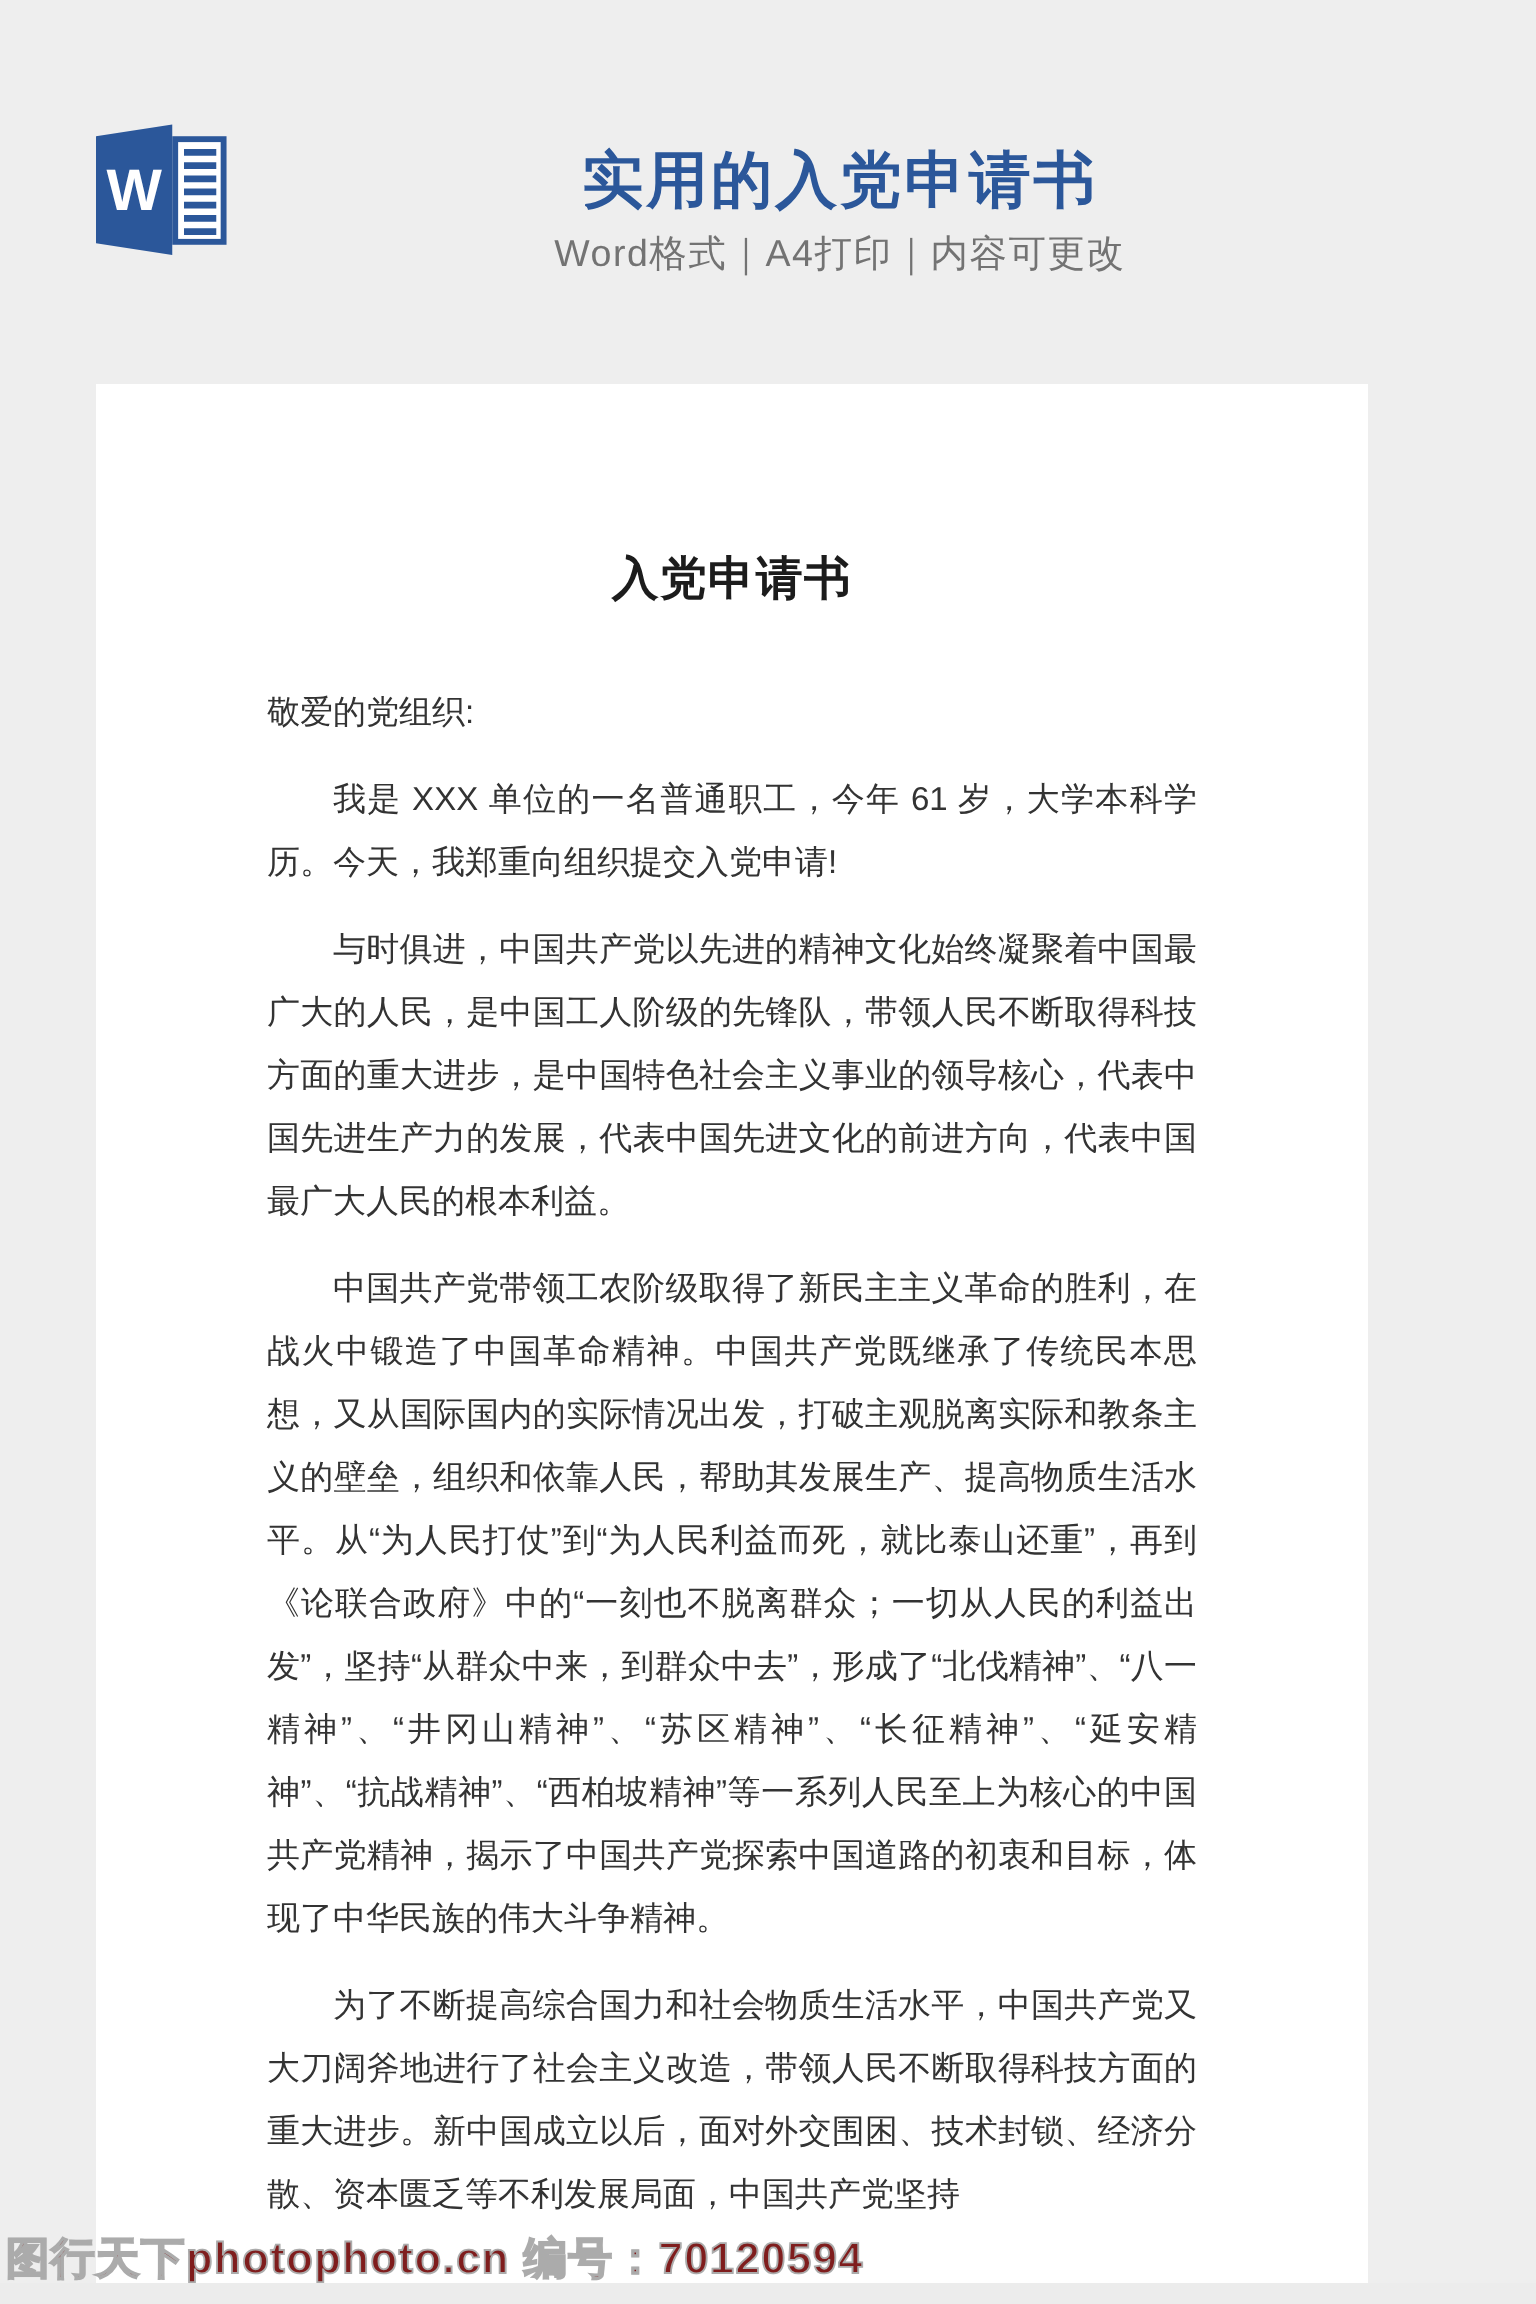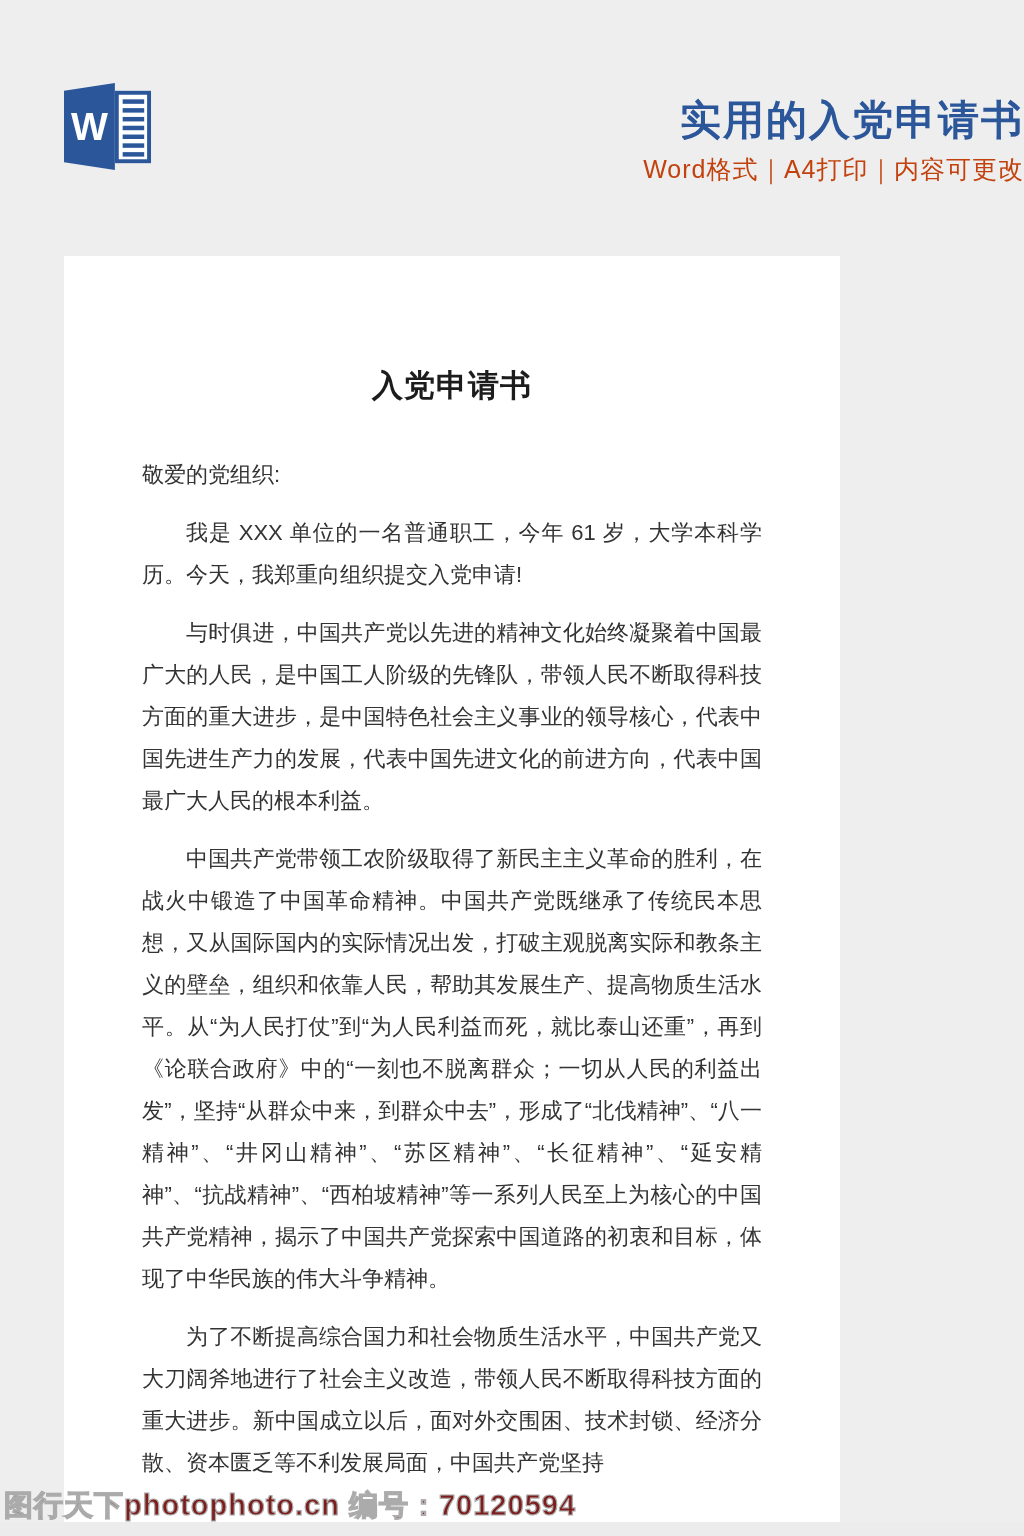--- a/index.html
+++ b/index.html
@@ -24,45 +24,45 @@
     left: 64px;
     top: 82px;
     width: 88px;
     height: 90px;
   }
   .header-text {
     position: absolute;
     left: 96px;
     right: 0;
     top: 96px;
-    text-align: right;
+    text-align: center;
   }
   .header-title {
     margin: 0;
     font-size: 41px;
     line-height: 48px;
     font-weight: 700;
     color: #2b579a;
     letter-spacing: 2px;
   }
   .header-subtitle {
     margin: 10px 0 0 0;
     font-size: 25px;
     line-height: 30px;
     font-weight: 400;
-    color: #c2410c;
+    color: #737373;
     letter-spacing: 1px;
   }
 
   
   .doc-page {
     position: absolute;
     left: 64px;
     top: 256px;
-    width: 776px;
+    width: 848px;
     height: 1266px;
     background: #ffffff;
   }
   .doc-title {
     margin: 0;
     padding-top: 112px;
     font-size: 31px;
     line-height: 36px;
     font-weight: 700;
     color: #1c1c1c;

